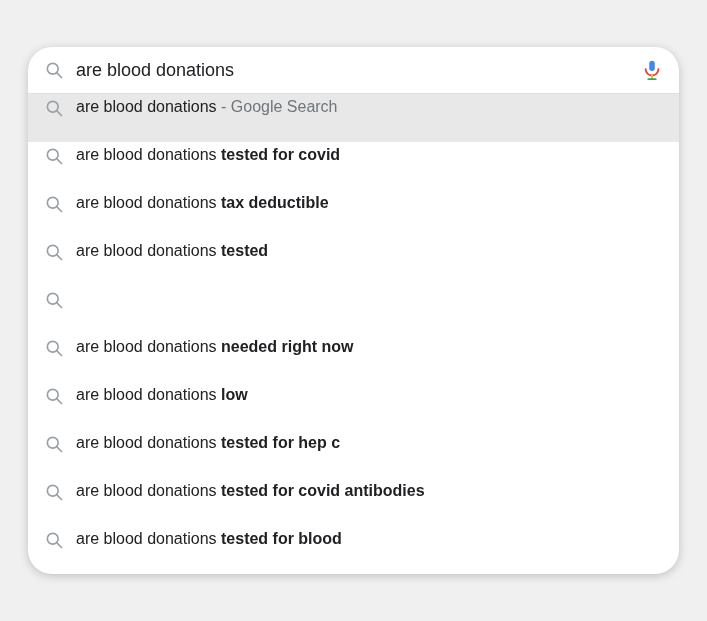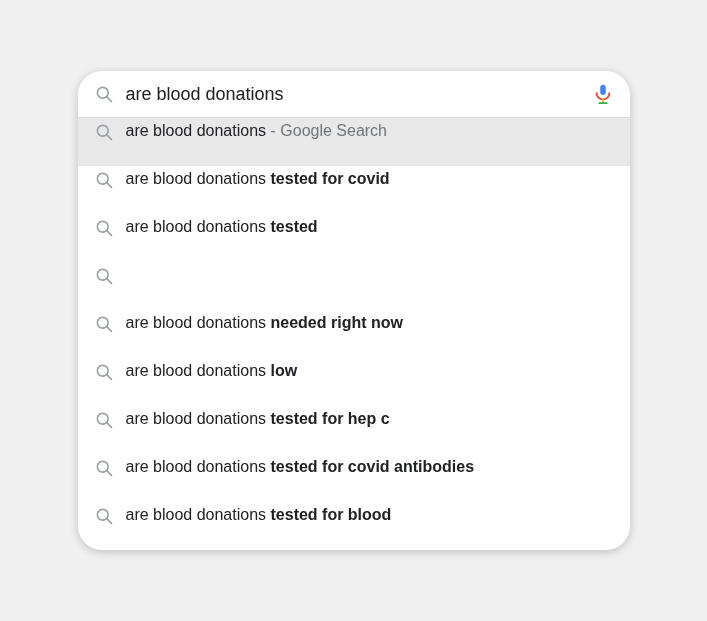--- a/index.html
+++ b/index.html
@@ -14,21 +14,21 @@
       justify-content: center;
       align-items: center;
       min-height: 100vh;
       font-family: arial, sans-serif;
     }
 
     .search-container {
       background: #fff;
       border-radius: 24px;
       box-shadow: 0 2px 10px rgba(0,0,0,0.2);
-      width: 552px;
+      width: 651px;
       overflow: hidden;
     }
 
     .search-bar {
       display: flex;
       align-items: center;
       padding: 12px 16px;
       border-bottom: 1px solid #e0e0e0;
       gap: 12px;
     }
@@ -157,20 +157,31 @@
         <svg class="search-svg" viewBox="0 0 24 24" fill="none">
           <circle cx="10.5" cy="10.5" r="6.5" stroke="#9aa0a6" stroke-width="2"></circle>
           <line x1="15.5" y1="15.5" x2="21" y2="21" stroke="#9aa0a6" stroke-width="2" stroke-linecap="round"></line>
         </svg>
       </div>
       <span class="suggestion-text">
         <span class="normal">are blood donations </span><span class="bold">tested for covid</span>
       </span>
     </li>
 
+    <li class="suggestion-item">
+      <div class="s-icon">
+        <svg class="search-svg" viewBox="0 0 24 24" fill="none">
+          <circle cx="10.5" cy="10.5" r="6.5" stroke="#9aa0a6" stroke-width="2"></circle>
+          <line x1="15.5" y1="15.5" x2="21" y2="21" stroke="#9aa0a6" stroke-width="2" stroke-linecap="round"></line>
+        </svg>
+      </div>
+      <span class="suggestion-text">
+        <span class="normal">are blood donations </span><span class="bold">tax deductible</span>
+      </span>
+    </li>
 
     <li class="suggestion-item">
       <div class="s-icon">
         <svg class="search-svg" viewBox="0 0 24 24" fill="none">
           <circle cx="10.5" cy="10.5" r="6.5" stroke="#9aa0a6" stroke-width="2"></circle>
           <line x1="15.5" y1="15.5" x2="21" y2="21" stroke="#9aa0a6" stroke-width="2" stroke-linecap="round"></line>
         </svg>
       </div>
       <span class="suggestion-text">
         <span class="normal">are blood donations </span><span class="bold">tested</span>

